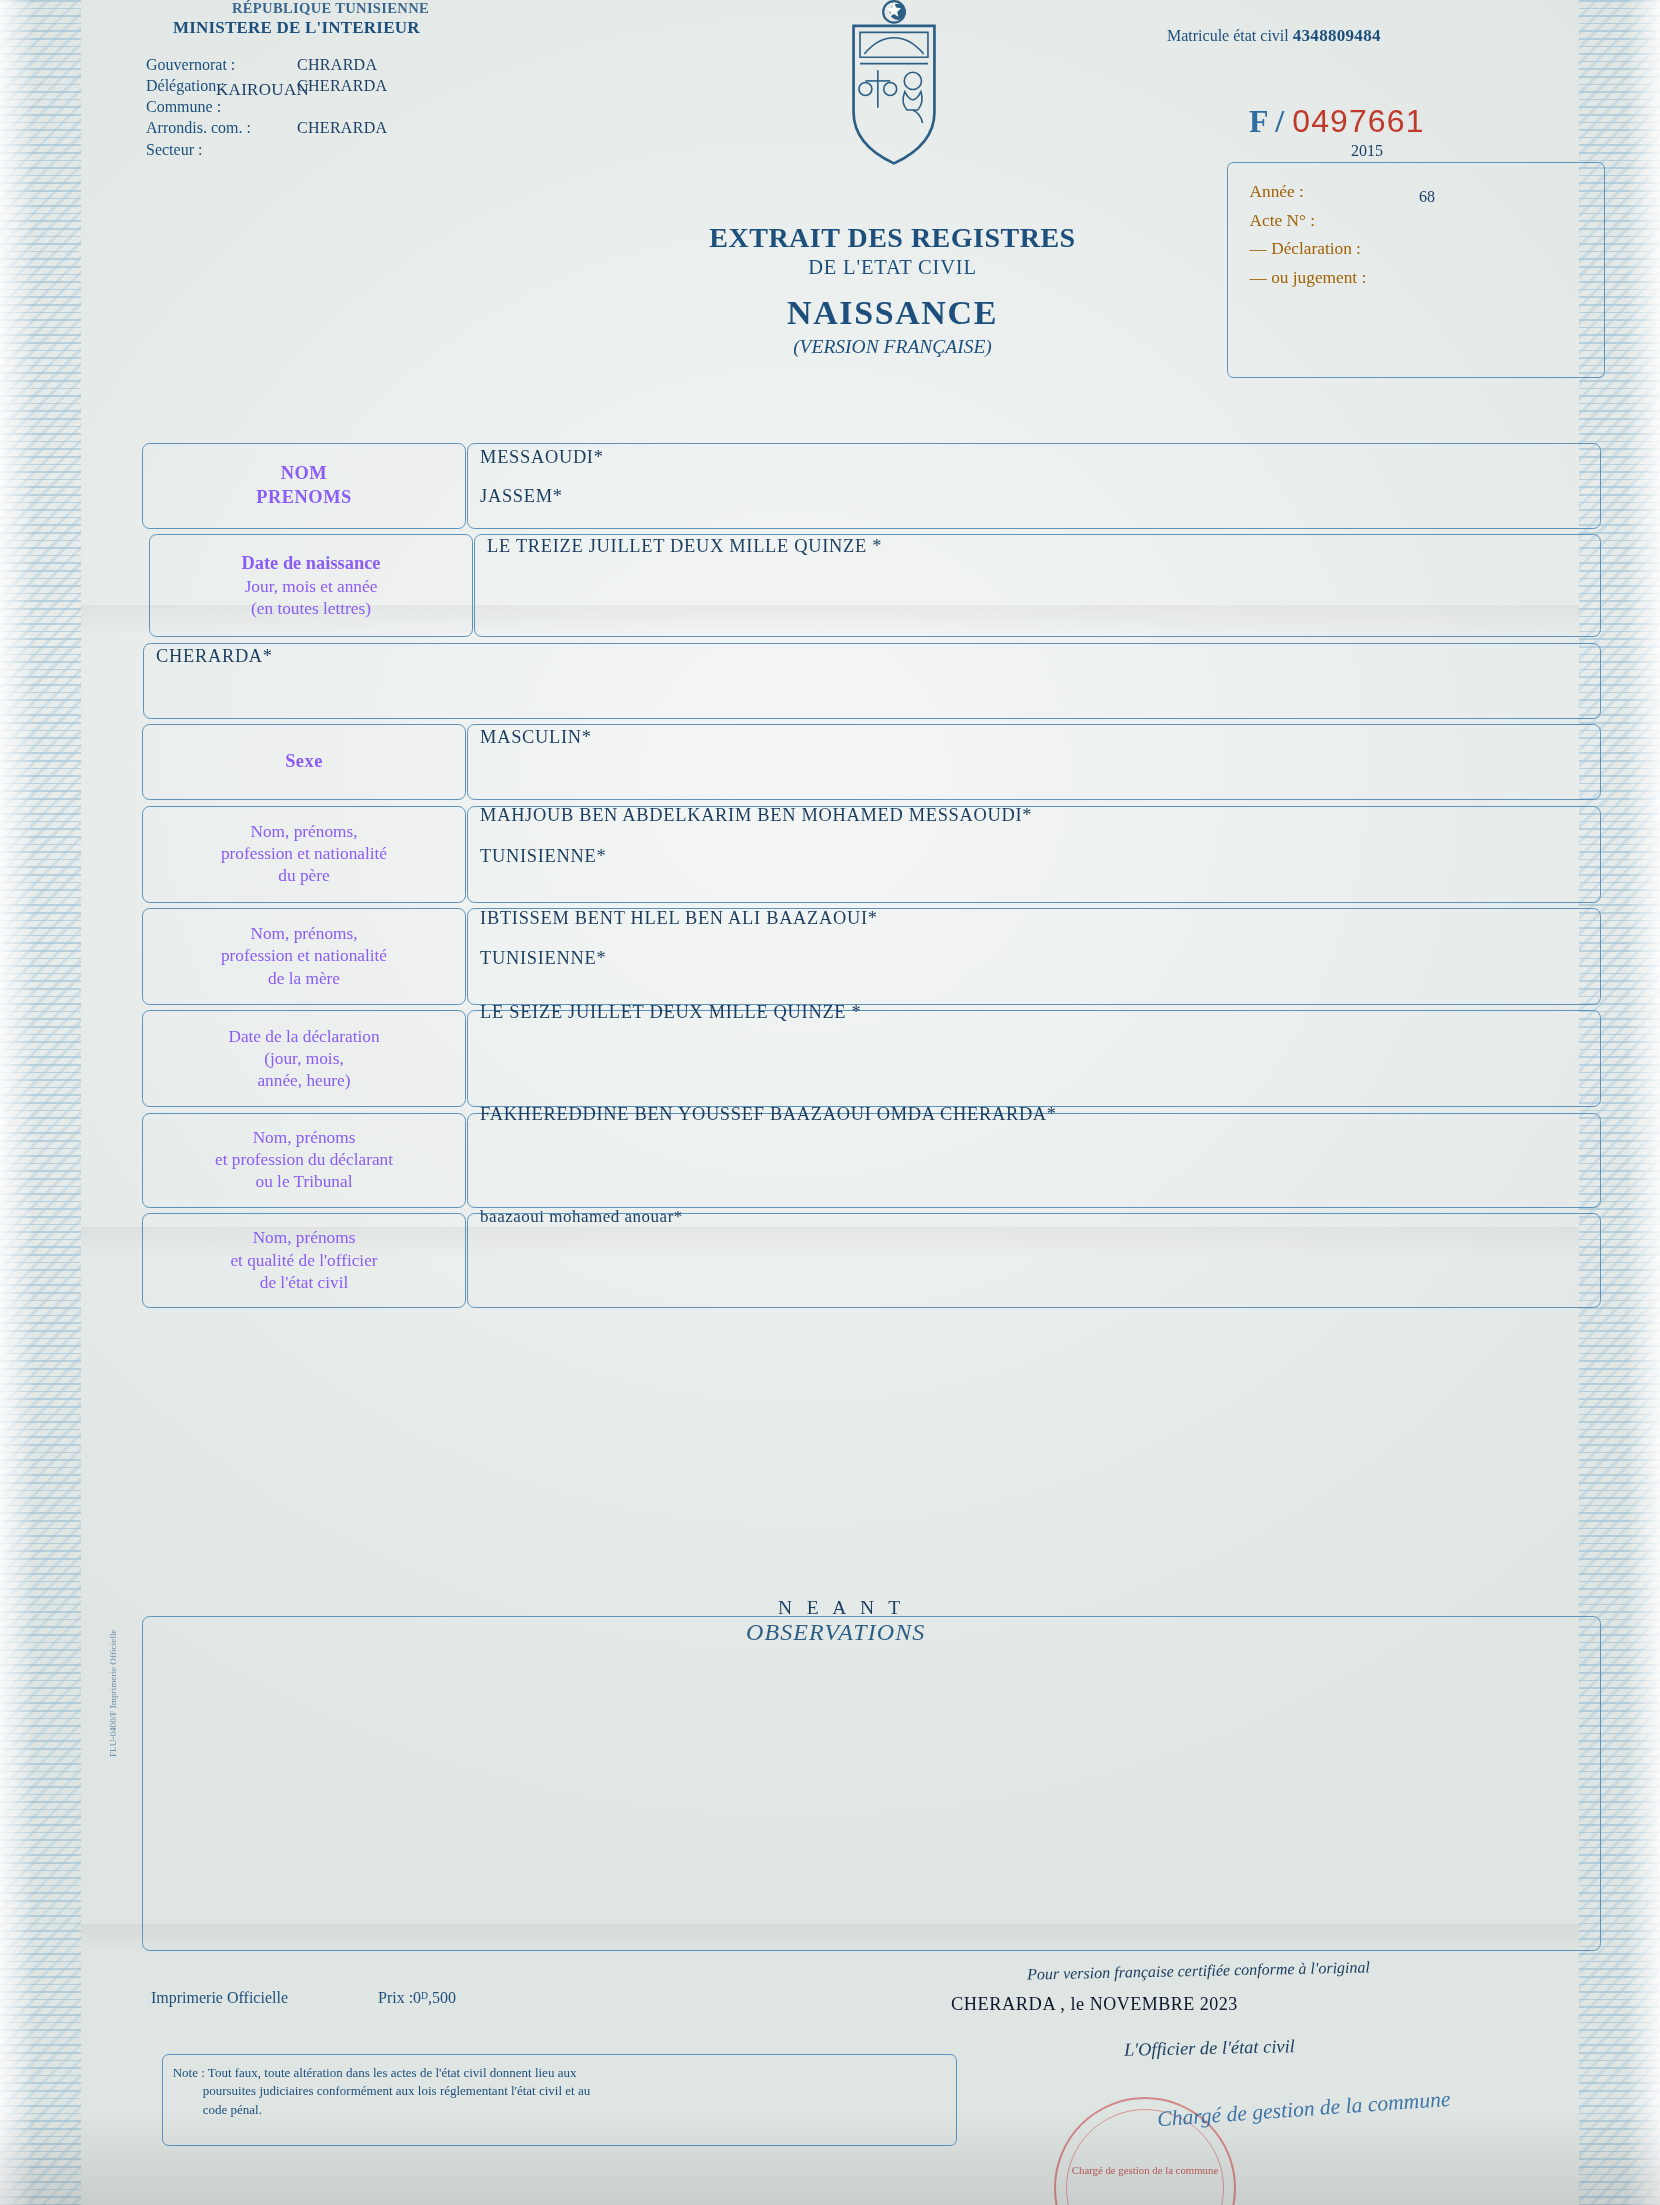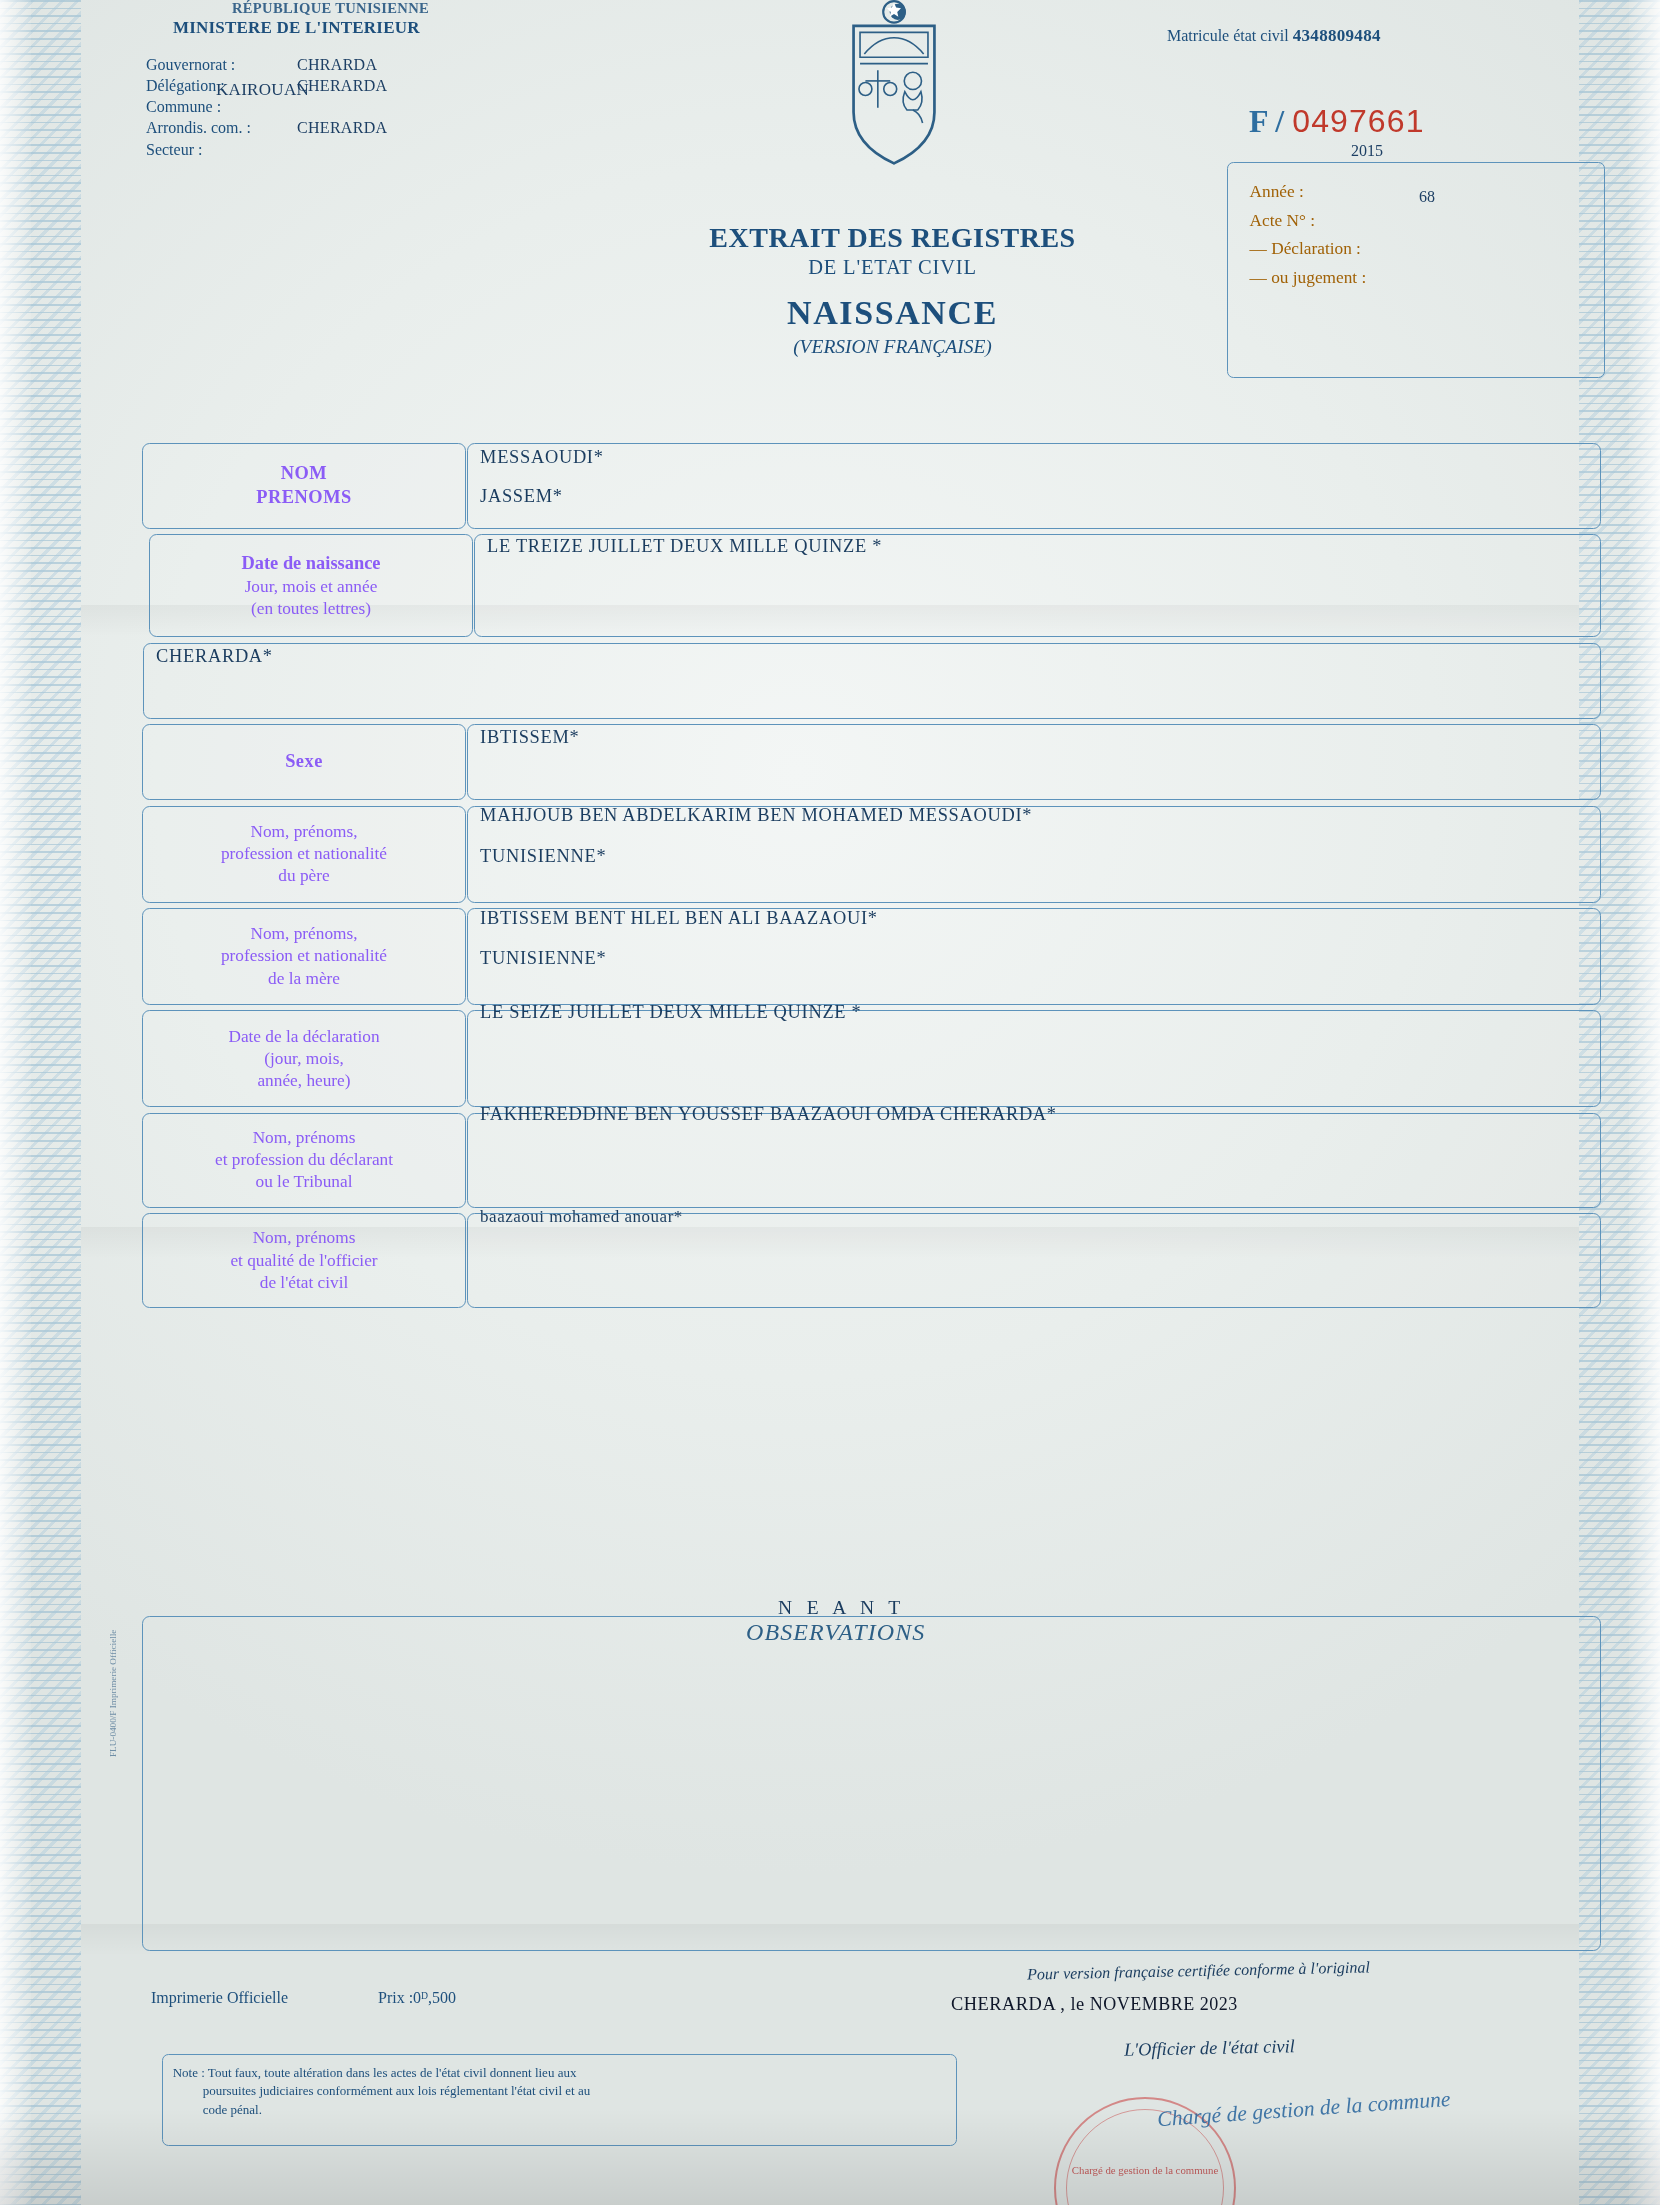--- a/index.html
+++ b/index.html
@@ -526,21 +526,21 @@
       <div class="cell-value">
         <div class="hw" style="top:2.2px;">CHERARDA*</div>
       </div>
     </div>
 
     <div class="row" style="height:76px;">
       <div class="cell-label bold">
         <div>Sexe</div>
       </div>
       <div class="cell-value">
-        <div class="hw" style="top:2.2px;">IBTISSEM*</div>
+        <div class="hw" style="top:2.2px;">MASCULIN*</div>
       </div>
     </div>
 
     <div class="row" style="height:97px;">
       <div class="cell-label">
         <div>Nom, prénoms,</div>
         <div>profession et nationalité</div>
         <div>du père</div>
       </div>
       <div class="cell-value">

